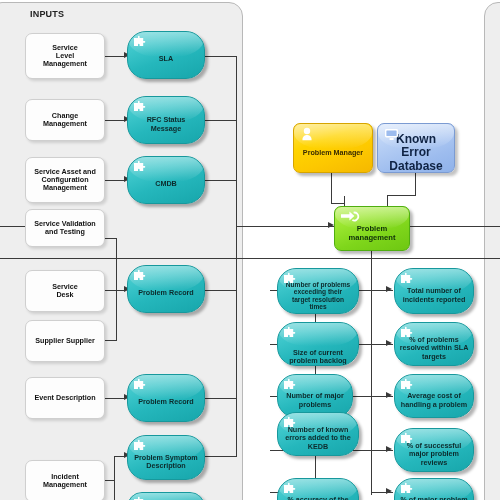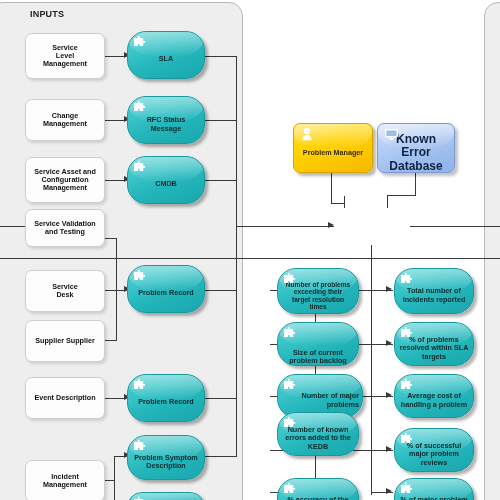--- a/index.html
+++ b/index.html
@@ -324,40 +324,49 @@
     <span class="ico" style="left:6px;top:4px;">
       <svg width="15" height="14" viewBox="0 0 15 14">
           <rect x="1" y="1" width="13" height="8.5" rx="1.4" fill="#ffffff"></rect>
           <rect x="2.4" y="2.4" width="10.2" height="5.7" rx=".6" fill="#9dbcee"></rect>
           <rect x="5.6" y="10" width="4" height="2" fill="#ffffff"></rect>
         </svg>
     </span>
     <span class="lbl">Known Error<br>Database</span>
   </div>
 
+  <div class="node node-green" style="left:334px;top:206px;width:76px;height:45px;">
+    <span class="ico" style="left:5px;top:3px;">
+      <svg width="20" height="13" viewBox="0 0 20 13">
+        <path fill="#ffffff" d="M1 4.2h8.4V1.6L14.4 6 9.4 10.4V7.8H1z"></path>
+        <path fill="none" stroke="#ffffff" stroke-width="1.8" d="M13.6 2.6a4 4 0 1 1-1.2 7.4"></path>
+      </svg>
+    </span>
+    <span class="lbl">Problem<br>management</span>
+  </div>
 
   <div class="node node-teal" style="left:277px;top:268px;width:82px;height:46px;">
     <span class="ico">
       <svg width="17" height="15" viewBox="0 0 17 15">
           <path fill="#ffffff" d="M2 3h4V1.6c0-1 1.6-1 1.6 0V3h3.6v3.1h1.3c1 0 1 1.7 0 1.7h-1.3V11H7.6V9.6c0-1-1.6-1-1.6 0V11H2z"></path>
         </svg>
     </span>
     <span class="lbl" style="font-size:6.6px;">Number of problems<br>exceeding their<br>target resolution<br>times</span>
   </div>
 
   <div class="node node-teal" style="left:277px;top:322px;width:82px;height:44px;align-items:flex-end;">
     <span class="ico">
       <svg width="17" height="15" viewBox="0 0 17 15">
           <path fill="#ffffff" d="M2 3h4V1.6c0-1 1.6-1 1.6 0V3h3.6v3.1h1.3c1 0 1 1.7 0 1.7h-1.3V11H7.6V9.6c0-1-1.6-1-1.6 0V11H2z"></path>
         </svg>
     </span>
     <span class="lbl">Size of current<br>problem backlog</span>
   </div>
 
-  <div class="node node-teal" style="left:277px;top:374px;width:86px;height:44px;text-align:right;">
+  <div class="node node-teal" style="left:277px;top:374px;width:76px;height:44px;">
     <span class="ico">
       <svg width="17" height="15" viewBox="0 0 17 15">
           <path fill="#ffffff" d="M2 3h4V1.6c0-1 1.6-1 1.6 0V3h3.6v3.1h1.3c1 0 1 1.7 0 1.7h-1.3V11H7.6V9.6c0-1-1.6-1-1.6 0V11H2z"></path>
         </svg>
     </span>
     <span class="lbl">Number of major<br>problems</span>
   </div>
 
   <div class="node node-teal" style="left:277px;top:412px;width:82px;height:44px;">
     <span class="ico">

